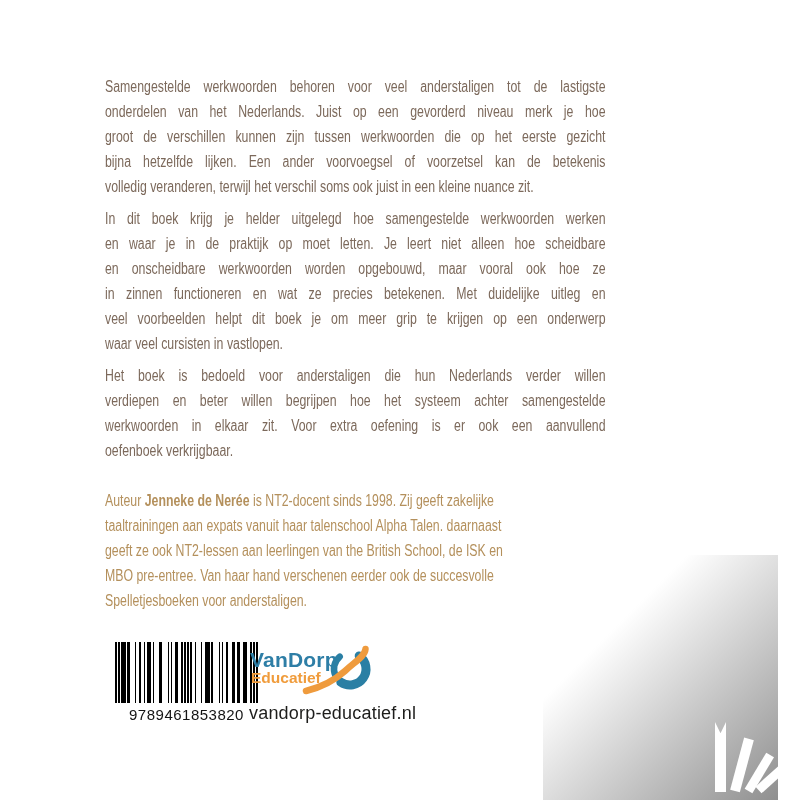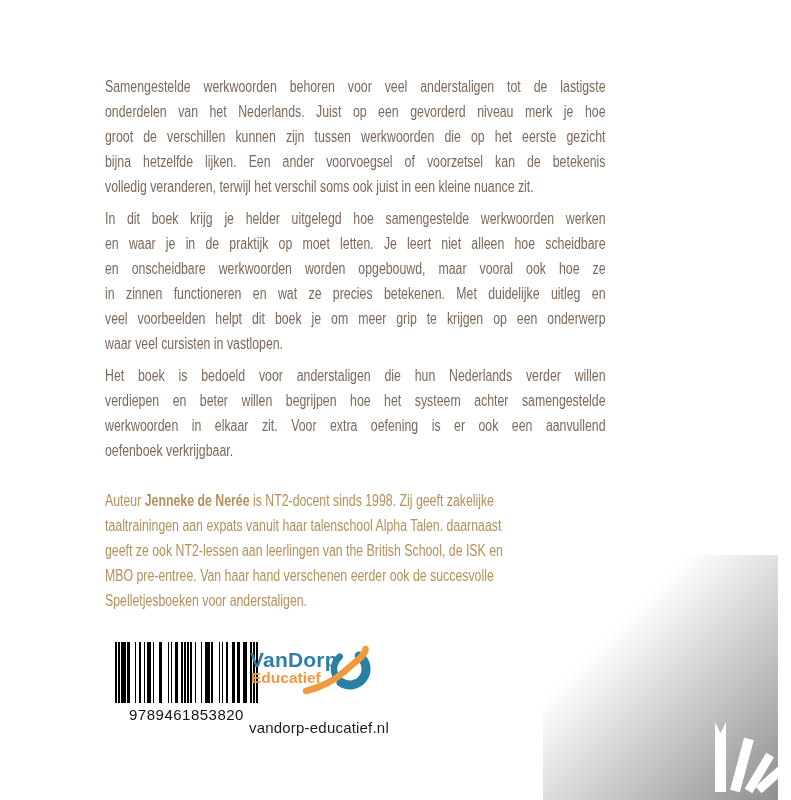--- a/index.html
+++ b/index.html
@@ -22,21 +22,21 @@
   .barcode-wrap{position:absolute;left:99px;top:642px;width:143px;padding-left:16px;}
   #barcode-bars{display:flex;height:61px;}
   .bm{flex:0 0 1.5px;}
   .b1{background:var(--bar-col,#000);}
   .b0{background:transparent;}
   .isbn{margin-top:3px;text-align:center;font-size:15px;color:#141414;letter-spacing:0.5px;}
   
   .pub-name{position:absolute;left:250px;top:648px;font-size:21px;font-weight:bold;letter-spacing:0.2px;text-align:center;}
   .pub-sub{position:absolute;left:251px;top:669px;font-size:15.5px;font-weight:bold;}
   .swirl{position:absolute;left:302px;top:641px;}
-  .pub-url{position:absolute;left:249px;top:703px;font-size:15px;color:#1d1d1b;letter-spacing:0.2px;margin-top:16px;}
+  .pub-url{position:absolute;left:249px;top:703px;font-size:18px;color:#1d1d1b;letter-spacing:0.2px;}
   
   .corner{
     position:absolute;right:0;bottom:0;width:235px;height:245px;
     background:linear-gradient(135deg,#ffffff 30%,var(--corner-grey,#8f8f8f) 100%);
   }
   .book{position:absolute;background:#ffffff;}
   .book1{left:172px;bottom:8px;width:11px;height:70px;
          clip-path:polygon(0 0,50% 16%,100% 0,100% 100%,0 100%);}
   .book2{left:187px;bottom:9px;width:10px;height:54px;transform:rotate(15deg);transform-origin:50% 100%;}
   .book3{left:201px;bottom:9px;width:9px;height:42px;transform:rotate(31deg);transform-origin:50% 100%;}

